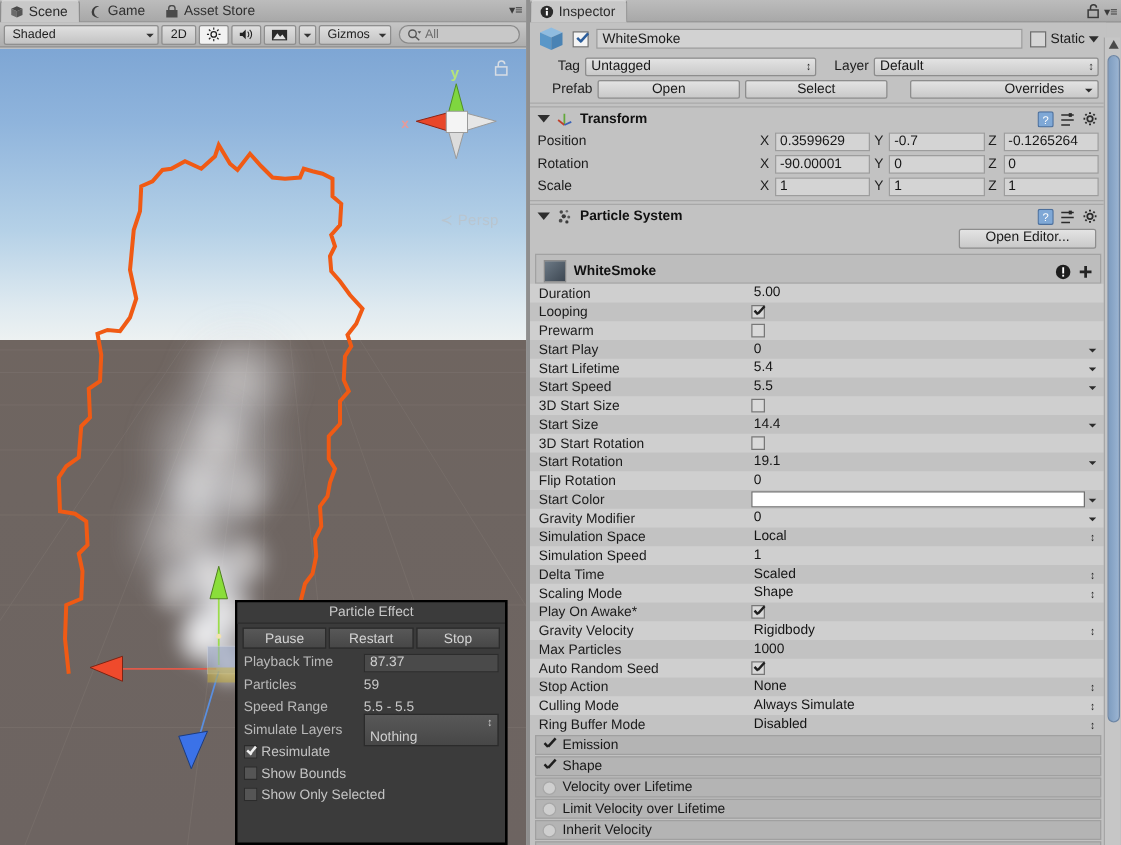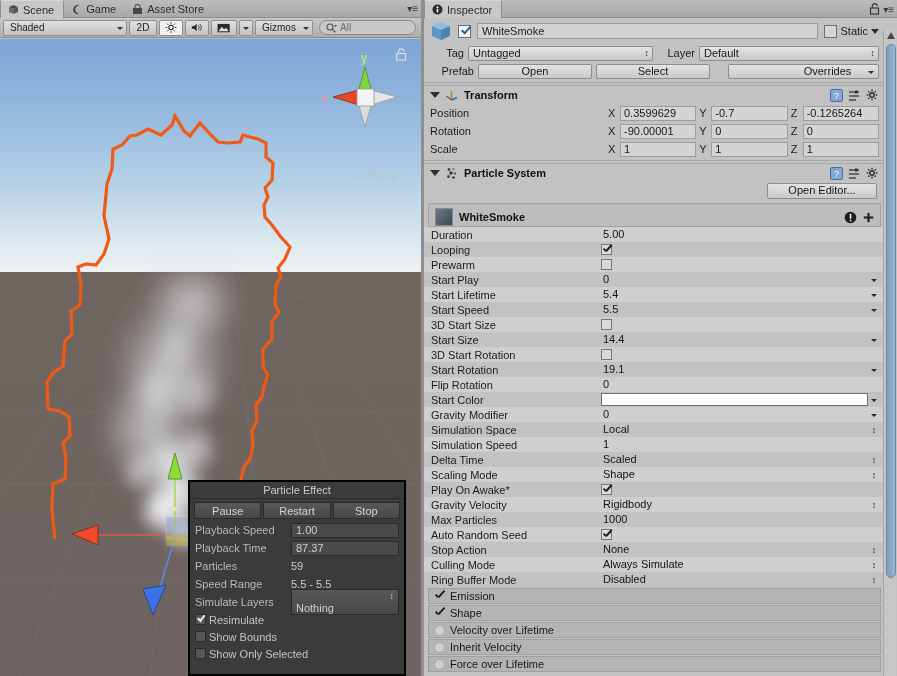--- a/index.html
+++ b/index.html
@@ -447,24 +447,20 @@
 
     <div id="pfx">
       <div id="pfxTitle">Particle Effect</div>
       <div id="pfxBtns">
         <div class="pbtn">Pause</div>
         <div class="pbtn">Restart</div>
         <div class="pbtn">Stop</div>
       </div>
 
       <div class="prow">
-        <div class="plabel">Playback Speed</div>
-        <div class="pfield">1.00</div>
-      </div>
-      <div class="prow">
         <div class="plabel">Playback Time</div>
         <div class="pfield">87.37</div>
       </div>
       <div class="prow">
         <div class="plabel">Particles</div>
         <div class="pval">59</div>
       </div>
       <div class="prow">
         <div class="plabel">Speed Range</div>
         <div class="pval">5.5 - 5.5</div>
@@ -840,20 +836,24 @@
           <div class="modrow">
             <div class="modtick on"></div>
             <div class="mname">Shape</div>
           </div>
           <div class="modrow">
             <div class="modtick off"></div>
             <div class="mname">Velocity over Lifetime</div>
           </div>
           <div class="modrow">
             <div class="modtick off"></div>
+            <div class="mname">Limit Velocity over Lifetime</div>
+          </div>
+          <div class="modrow">
+            <div class="modtick off"></div>
             <div class="mname">Inherit Velocity</div>
           </div>
           <div class="modrow">
             <div class="modtick off"></div>
             <div class="mname">Force over Lifetime</div>
           </div>
         </div>
     </div>
 
     <div id="iscroll">

